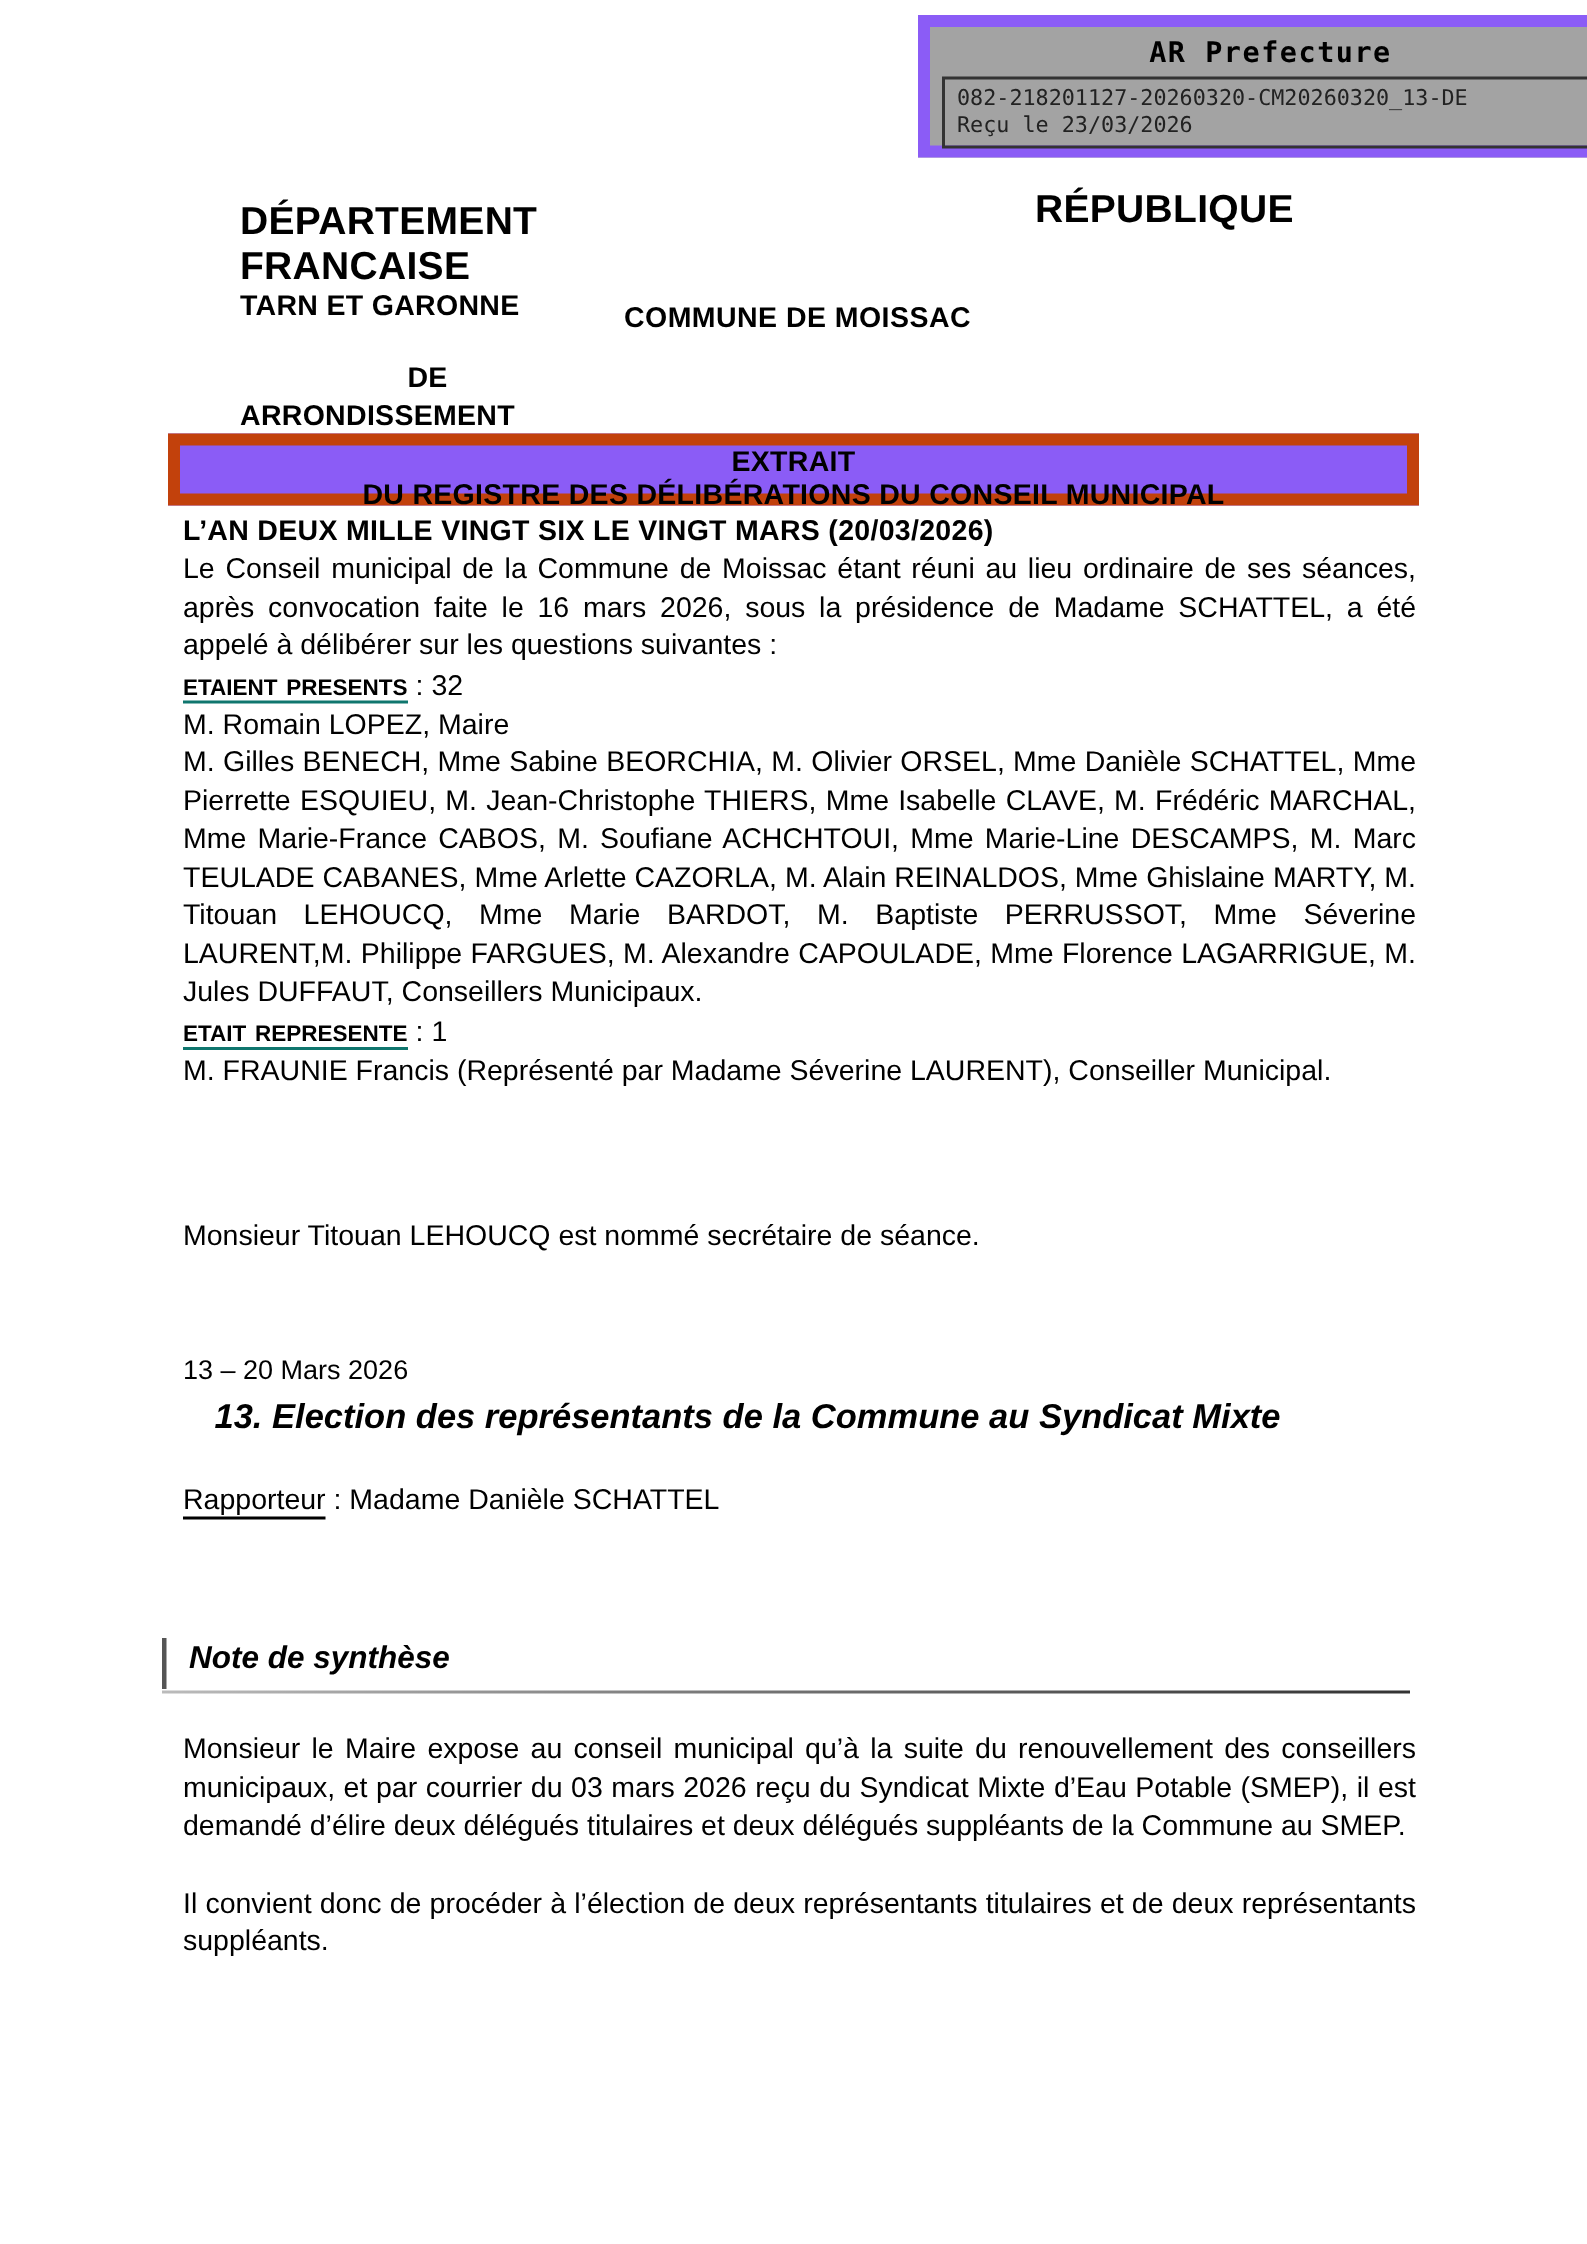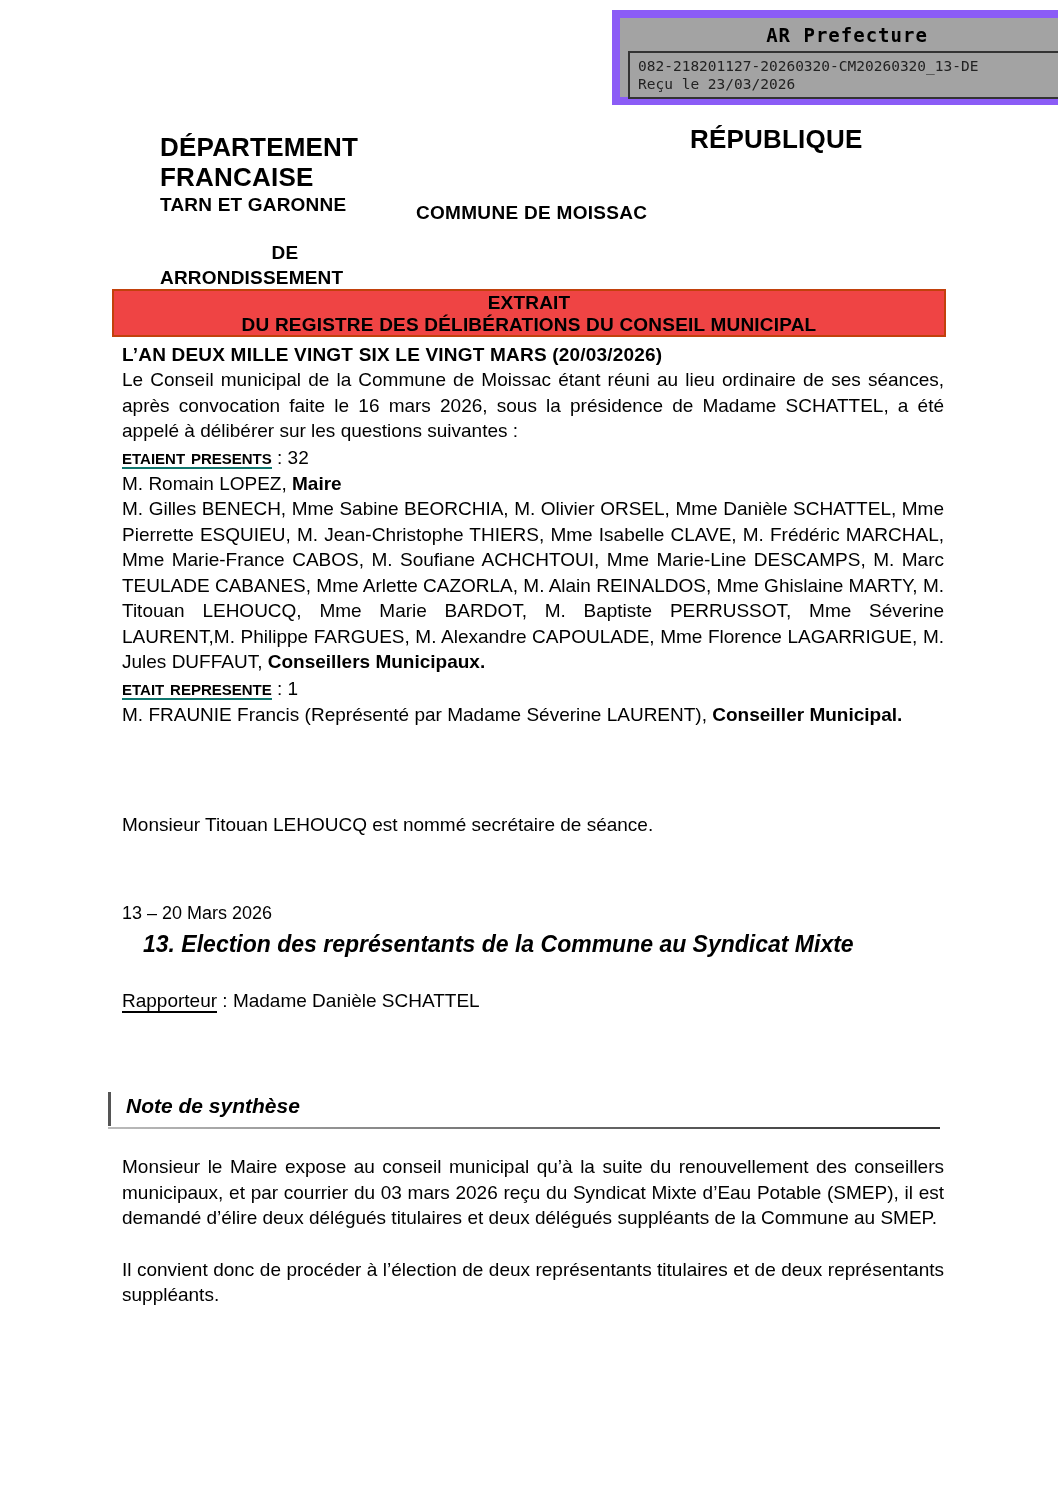--- a/index.html
+++ b/index.html
@@ -102,23 +102,23 @@
     letter-spacing: 0.3px;
   }
 
   
   #extrait-box {
     position: absolute;
     left: 112px;
     top: 289px;
     width: 834px;
     height: 48px;
-    border: 2px solid #c2410c;
+    border: 8px solid #c2410c;
     box-sizing: border-box;
-    background: #ef4444;
+    background: #8b5cf6;
   }
   #extrait-box .ex-line1 {
     text-align: center;
     font-size: 19px;
     font-weight: bold;
     line-height: 22px;
     margin-top: 1px;
     letter-spacing: 0.2px;
   }
   #extrait-box .ex-line2 {
@@ -136,21 +136,21 @@
     top: 342px;
     width: 822px;
   }
   .para {
     font-size: 19px;
     line-height: 25.5px;
     text-align: justify;
     margin: 0;
   }
   .para.nojust { text-align: left; }
-  .bold { font-weight: bold; }
+  .bold { font-weight: normal; }
   .anline {
     font-size: 19px;
     font-weight: bold;
     line-height: 25px;
     letter-spacing: 0.2px;
   }
 
   
   .sc-label {
     font-weight: bold;

